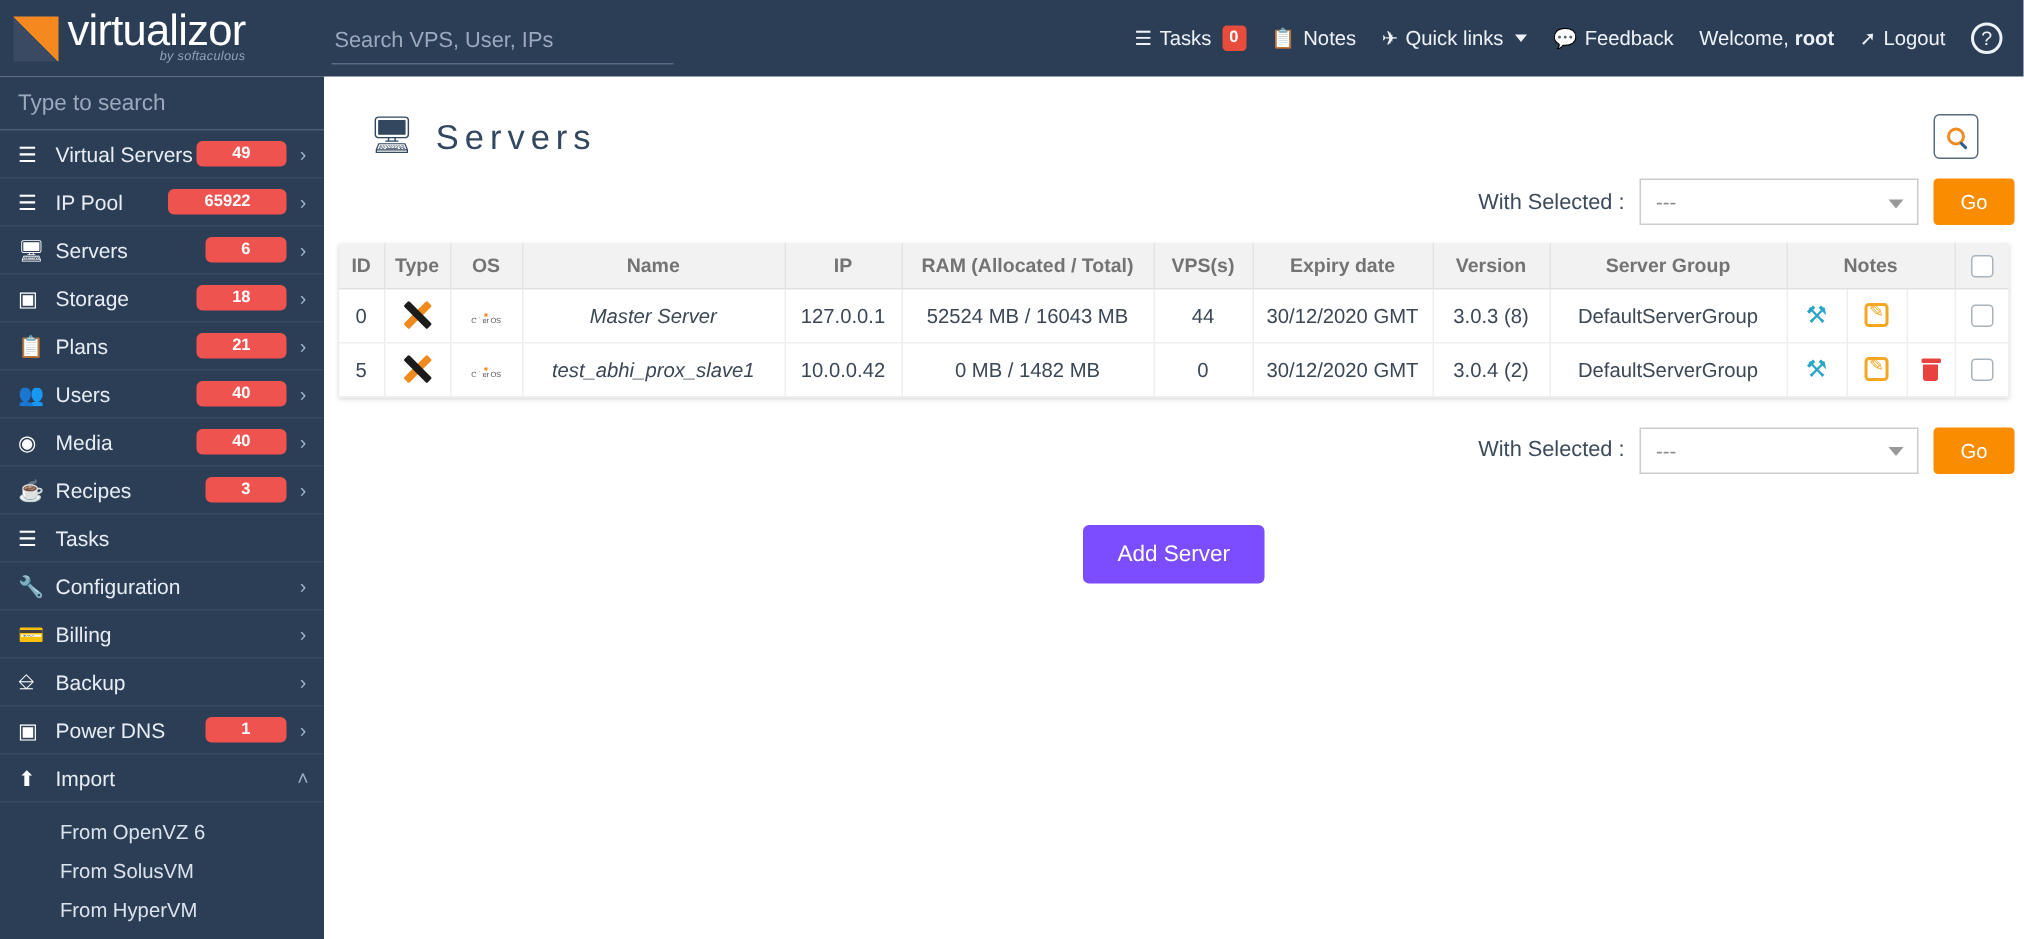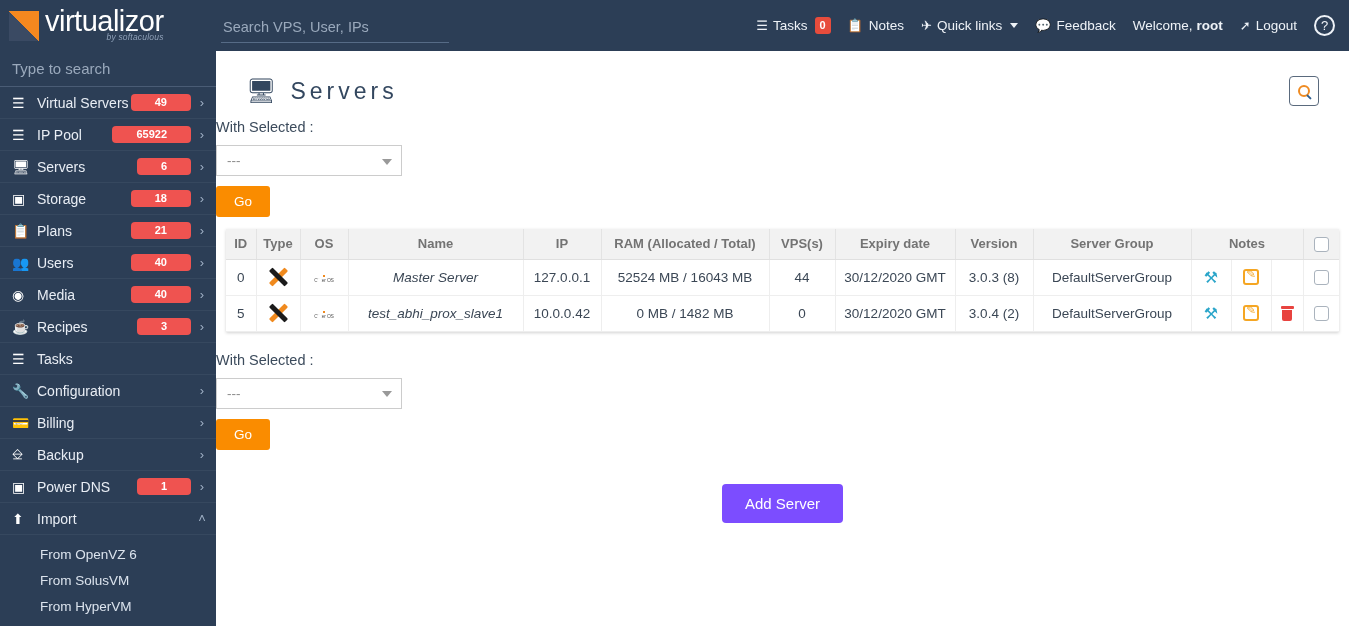--- a/index.html
+++ b/index.html
@@ -160,22 +160,22 @@
     width: 12px; height: 12px; border: 2px solid #ef8b22;
     border-radius: 50%; position: relative;
   }
   .mag::after {
     content: ''; position: absolute; right: -4px; bottom: -3px;
     width: 6px; height: 2px; background: #2f5f8f;
     transform: rotate(45deg); border-radius: 1px;
   }
 
   .sel-row {
-    display: flex; align-items: flex-start; justify-content: flex-end;
-    padding-right: 22px; gap: 10px; margin-top: 6px; flex-direction: column;
+    display: flex; align-items: center; justify-content: flex-end;
+    padding-right: 6px; gap: 10px; margin-top: 6px;
   }
   .sel-row.bottom { margin-top: 20px; }
   .sel-label { font-size: 14.5px; color: #3c4b5c; }
   .sel-select {
     width: 186px; height: 31px; border: 1px solid #ccc;
     background: #fff; display: flex; align-items: center;
     padding: 0 10px; font-size: 13.5px; color: #8a8a8a;
     position: relative; cursor: pointer;
   }
   .sel-select .sel-caret {

